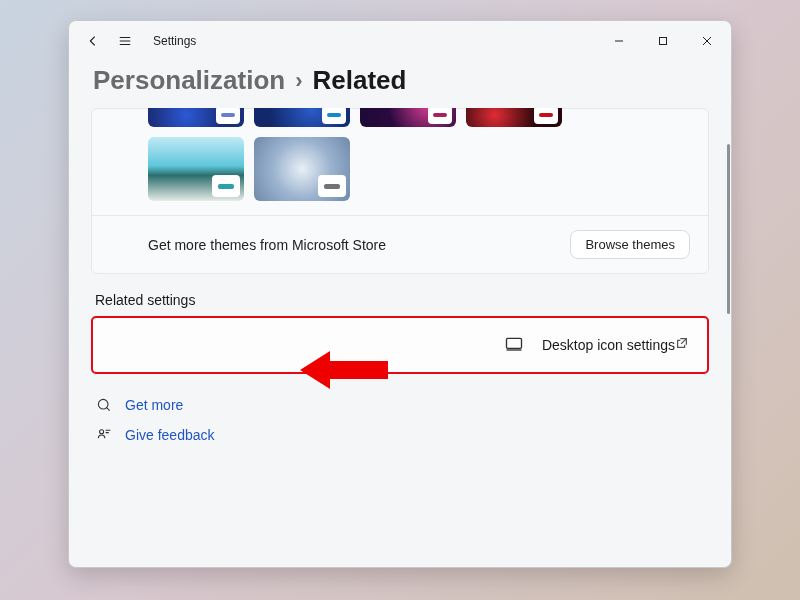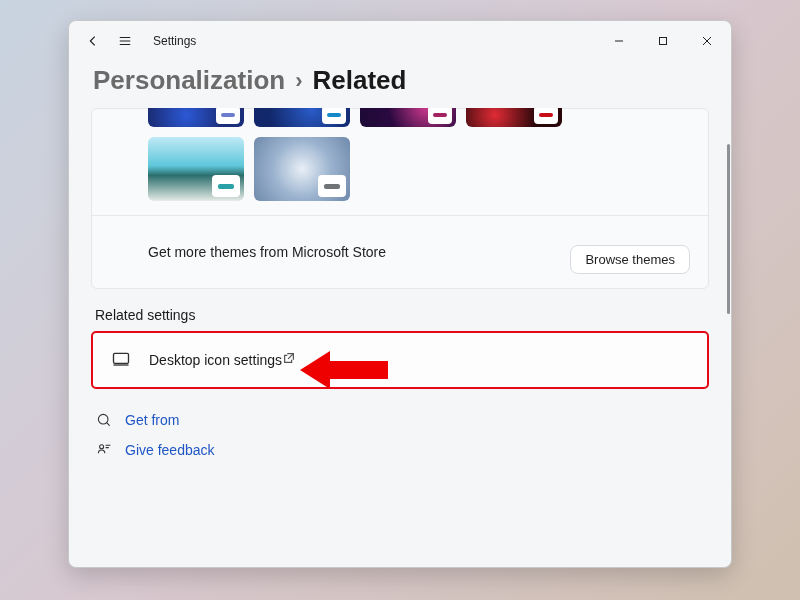--- a/index.html
+++ b/index.html
@@ -96,32 +96,31 @@
     .bt2 .chip { --accent:#707477; }
     .panel-footer {
       display:flex; align-items:center; justify-content:space-between;
       border-top:1px solid #e6e7ea; padding:14px 18px;
     }
     .panel-footer-text { font-size:14px; color:#222; padding-left:38px; }
     .browse-btn {
       font-size:13px; color:#222; background:#fff;
       border:1px solid #d9dbe0; border-radius:8px;
       padding:6px 14px;
-      margin-top:15px;
     }
     .section-title {
       font-size:14px; font-weight:400; color:#1a1a1a;
       margin:18px 26px 8px 26px;
     }
     .setting-row {
       margin:6px 22px;
       background:#fdfdfe;
       border:1px solid #e6e7ea;
       border-radius:5px;
-      display:flex; align-items:center; justify-content:flex-start;
+      display:flex; align-items:center; justify-content:flex-end;
       padding:12px 18px;
       min-height:58px;
     }
     .setting-row.highlight {
       border:2px solid #e40914;
       position:relative;
     }
     .setting-left { display:flex; align-items:center; gap:18px; }
     .row-icon { width:20px; height:20px; color:#303030; display:flex; align-items:center; justify-content:center; }
     .row-title { font-size:14px; color:#1a1a1a; }
@@ -244,21 +243,21 @@
 
 
     <div class="links">
       <div class="help-link">
         <span class="help-icon">
           <svg viewBox="0 0 20 20" width="16" height="16" fill="none" stroke="currentColor" stroke-width="1.4">
               <circle cx="9" cy="9" r="6"></circle>
               <path d="M13 13l4 4"></path>
             </svg>
         </span>
-        <span class="lnk">Get from</span>
+        <span class="lnk">Get more</span>
       </div>
       <div class="help-link">
         <span class="help-icon">
           <svg viewBox="0 0 20 20" width="16" height="16" fill="none" stroke="currentColor" stroke-width="1.4">
               <circle cx="7" cy="6" r="2.5"></circle>
               <path d="M3 14c0-2.5 2-4 4-4s4 1.5 4 4"></path>
               <path d="M12 4h6M12 7h4"></path>
             </svg>
         </span>
         <span class="lnk">Give feedback</span>

